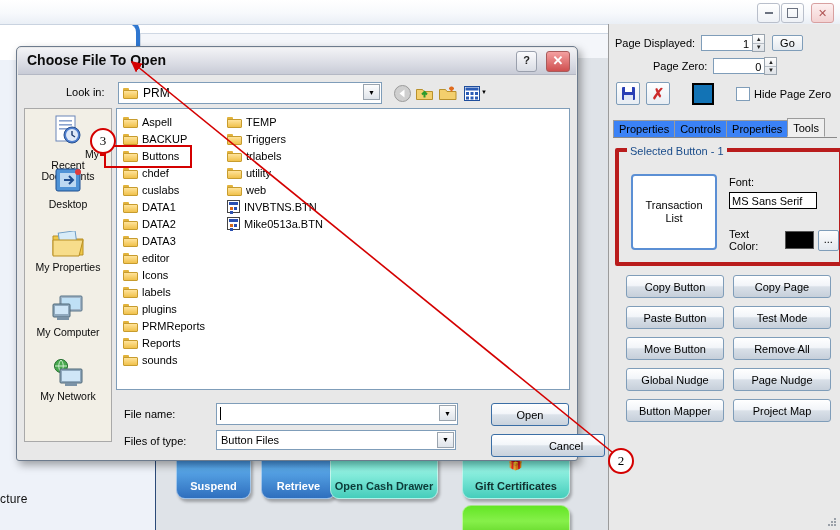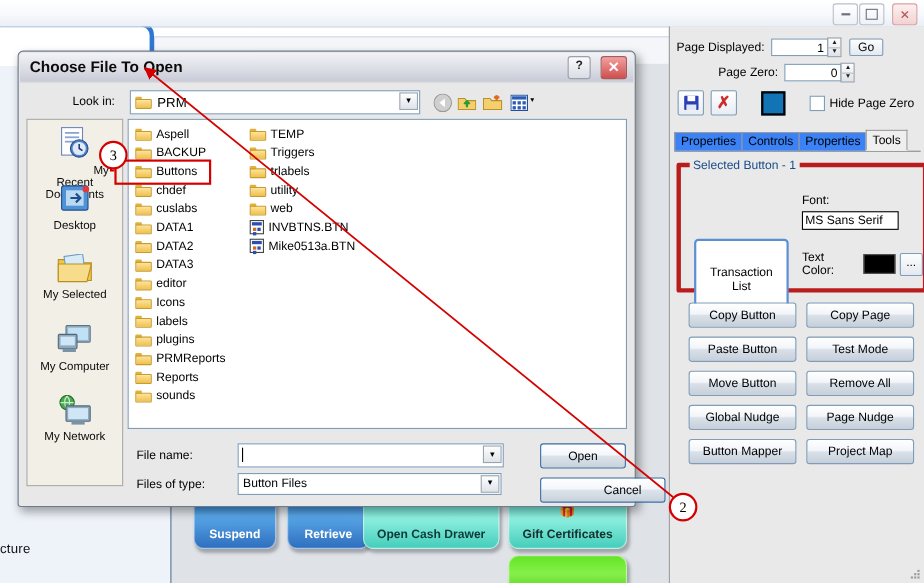--- a/index.html
+++ b/index.html
@@ -43,21 +43,21 @@
   
   .pos-btn{position:absolute;border-radius:9px;box-shadow:2px 3px 3px rgba(0,0,0,.28);
     display:flex;align-items:flex-end;justify-content:center;
     font-size:11px;font-weight:bold;color:#fff;padding-bottom:6px;box-sizing:border-box;
     border:1px solid rgba(255,255,255,.5);text-align:center;}
   .pos-blue{background:linear-gradient(180deg,#2f7fd6 0%,#59a7e8 35%,#2f6fbe 100%);margin-left:16px;}
   .pos-teal{background:linear-gradient(180deg,#5fe3cf 0%,#8ef0e0 40%,#45cdbb 100%);color:#0d3b38;}
   .pos-green{background:linear-gradient(180deg,#63e625 0%,#86f04a 40%,#4ec713 100%);}
   #pos-suspend{left:160px;top:452px;width:75px;height:47px;}
   #pos-retrieve{left:245px;top:452px;width:75px;height:47px;}
-  #pos-cashdrawer{left:330px;top:452px;width:124px;height:47px;}
+  #pos-cashdrawer{left:330px;top:452px;width:108px;height:47px;}
   #pos-gift{left:462px;top:452px;width:108px;height:47px;justify-content:center;}
   #pos-green{left:462px;top:505px;width:108px;height:40px;}
   #pos-gift .gift-icon{position:absolute;top:4px;left:0;right:0;text-align:center;
     font-size:12px;color:#b8860b;}
   #pos-gift .gift-label{color:#11302e;}
 
   
   #right-panel{position:absolute;left:608px;top:24px;width:232px;height:506px;
     background:#e9e9e9;border-left:1px solid #9b9b9b;}
   .lbl{font-size:11px;color:#000;}
@@ -91,21 +91,21 @@
   .tab.active{background:#efefef;height:19px;line-height:19px;border-bottom:1px solid #efefef;
     position:relative;z-index:2;}
 
   .group{position:absolute;border:4px solid #b91c1c;border-radius:2px;}
   .group-title{position:absolute;top:-7px;left:8px;background:#e9e9e9;padding:0 3px;
     font-size:11px;color:#1a4c8a;}
 
   #btn-preview{position:absolute;left:12px;top:22px;width:82px;height:72px;
     border:2px solid #5b8fd4;border-radius:4px;background:#fff;
     display:flex;align-items:center;justify-content:center;text-align:center;
-    font-size:11px;line-height:13px;color:#000;margin-top:43px;}
+    font-size:11px;line-height:13px;color:#000;}
   .fontbox{width:88px;height:17px;border:1px solid #000;background:#fff;
     font-size:11px;line-height:17px;padding:0 2px;box-sizing:border-box;overflow:hidden;white-space:nowrap;}
   .ellipsisbtn{width:20px;height:19px;border:1px solid #7f9db9;border-radius:2px;
     background:linear-gradient(#fdfdfd,#e4e9ef);font-size:11px;line-height:17px;text-align:center;color:#000;}
   #textcolor-swatch{width:28px;height:16px;background:#000;border:1px solid #555;}
 
   .gbtn{position:absolute;width:96px;height:21px;border:1px solid #7f9db9;border-radius:3px;
     background:linear-gradient(#ffffff 0%,#f2f5f9 45%,#d9e0e8 52%,#c6cfda 100%);
     font-size:11px;color:#000;display:flex;align-items:center;justify-content:center;
     box-shadow:0 1px 0 rgba(255,255,255,.7) inset;}
@@ -394,21 +394,21 @@
     <span>Desktop</span>
   </div>
   <div class="place" style="top:122px;">
     <span class="pl-icon">
       <svg width="34" height="27" viewBox="0 0 34 27">
           <path d="M2 5h12l2 3h16v16H2z" fill="#f0c94a" stroke="#b98f22"></path>
           <rect x="8" y="1" width="17" height="13" fill="#d8ecf8" stroke="#6d9cc4" transform="rotate(-8 16 7)"></rect>
           <path d="M2 9h30l-4 16H2z" fill="#f7dd8b" stroke="#b98f22"></path>
         </svg>
     </span>
-    <span>My Selected</span>
+    <span>My Properties</span>
   </div>
   <div class="place" style="top:186px;">
     <span class="pl-icon">
       <svg width="34" height="28" viewBox="0 0 34 28">
           <rect x="9" y="1" width="22" height="15" rx="1" fill="#9fb4c7" stroke="#5b7488"></rect>
           <rect x="11" y="3" width="18" height="11" fill="#bfe0f5"></rect>
           <rect x="2" y="9" width="17" height="13" rx="1" fill="#8fa8bd" stroke="#4f6878"></rect>
           <rect x="4" y="11" width="13" height="8" fill="#cfe6f7"></rect>
           <rect x="6" y="22" width="12" height="3" fill="#7b93a7"></rect>
         </svg>

